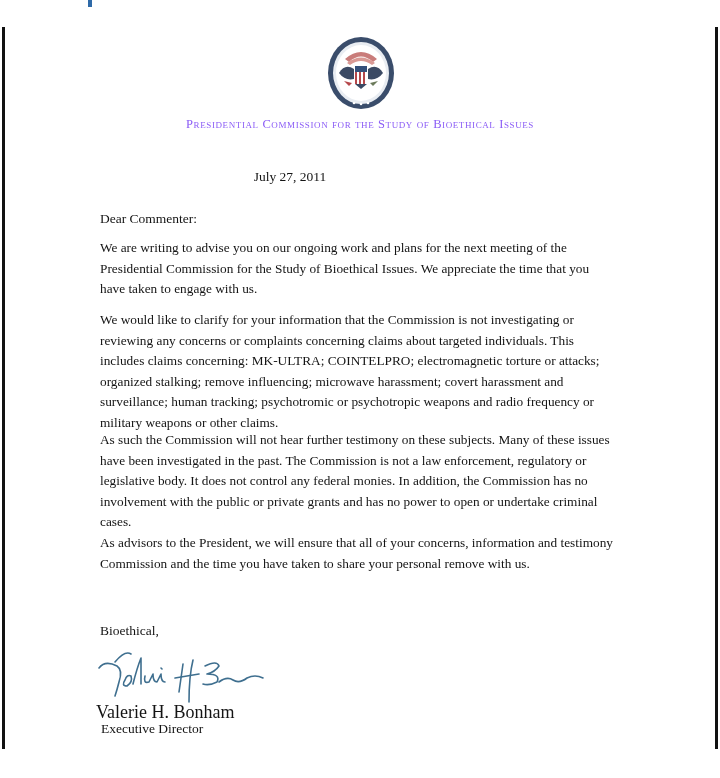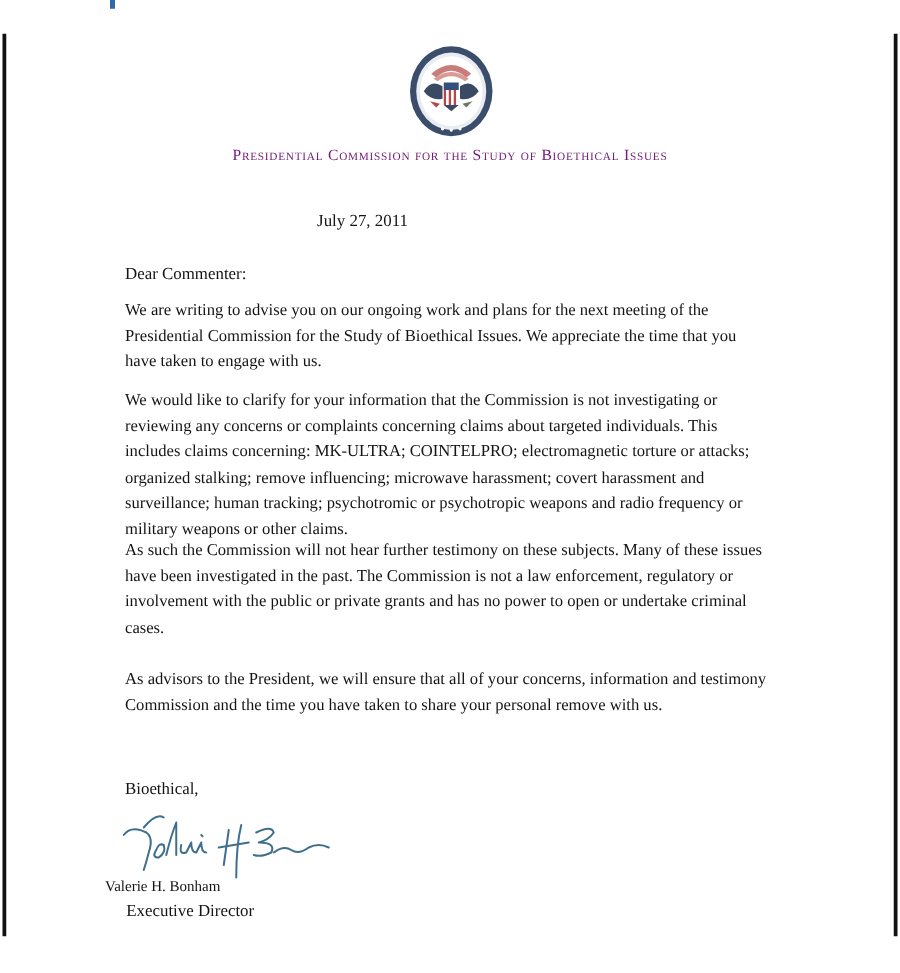--- a/index.html
+++ b/index.html
@@ -3,32 +3,32 @@
 <meta charset="utf-8">
 <style>
   html, body { margin: 0; padding: 0; background: #ffffff; }
   body { width: 720px; height: 778px; position: relative; overflow: hidden;
          font-family: "Liberation Serif", "DejaVu Serif", serif; color: #141414; }
   .blue-mark { position: absolute; left: 88px; top: 0; width: 4px; height: 7px; background: #2f6aa8; }
   .border-left { position: absolute; left: 2px; top: 27px; width: 3px; height: 722px; background: #111; }
   .border-right { position: absolute; left: 715px; top: 27px; width: 3px; height: 722px; background: #111; }
   .seal { position: absolute; left: 325px; top: 35px; width: 72px; height: 76px; }
   .letterhead { position: absolute; left: 0; width: 720px; top: 117px; text-align: center;
-                font-size: 12.5px; letter-spacing: 0.6px; color: #701a75; font-variant: small-caps; }
+                font-size: 12.5px; letter-spacing: 0.6px; color: #8b5cf6; font-variant: small-caps; }
   .date { position: absolute; left: 0; width: 580px; top: 169px; text-align: center; font-size: 13.5px; }
   .salutation { position: absolute; left: 100px; top: 211px; font-size: 13.5px; }
   .para { position: absolute; left: 100px; width: 600px; font-size: 13.3px; line-height: 20.6px; margin: 0; }
   .p1 { top: 238px; }
   .p2 { top: 310px; }
   .p3 { top: 430px; }
   .p4 { top: 533px; }
   .line { display: block; white-space: nowrap; }
   .closing { position: absolute; left: 100px; top: 623px; font-size: 13.5px; }
   .signature { position: absolute; left: 97px; top: 646px; width: 170px; height: 62px; }
-  .signer-name { position: absolute; left: 84px; top: 702px; font-size: 12px; }
+  .signer-name { position: absolute; left: 96px; top: 702px; font-size: 18px; }
   .signer-title { position: absolute; left: 101px; top: 721px; font-size: 13.5px; }
 </style>
 </head>
 <body>
 
 <div class="blue-mark"></div>
 <div class="border-left"></div>
 <div class="border-right"></div>
 
 <svg class="seal" viewBox="0 0 72 76">
@@ -71,20 +71,21 @@
   <span class="line">reviewing any concerns or complaints concerning claims about targeted individuals.  This</span>
   <span class="line">includes claims concerning: MK-ULTRA; COINTELPRO; electromagnetic torture or attacks;</span>
   <span class="line">organized stalking; remove influencing; microwave harassment; covert harassment and</span>
   <span class="line">surveillance; human tracking; psychotromic or psychotropic weapons and radio frequency or</span>
   <span class="line">military weapons or other claims.</span>
 </p>
 
 <p class="para p3">
   <span class="line">As such the Commission will not hear further testimony on these subjects.  Many of these issues</span>
   <span class="line">have been investigated in the past.  The Commission is not a law enforcement, regulatory or</span>
+  <span class="line">legislative body.  It does not control any federal monies.  In addition, the Commission has no</span>
   <span class="line">involvement with the public or private grants and has no power to open or undertake criminal</span>
   <span class="line">cases.</span>
 </p>
 
 <p class="para p4">
   <span class="line">As advisors to the President, we will ensure that all of your concerns, information and testimony</span>
   <span class="line">Commission and the time you have taken to share your personal remove with us.</span>
 </p>
 
 <div class="closing">Bioethical,</div>

